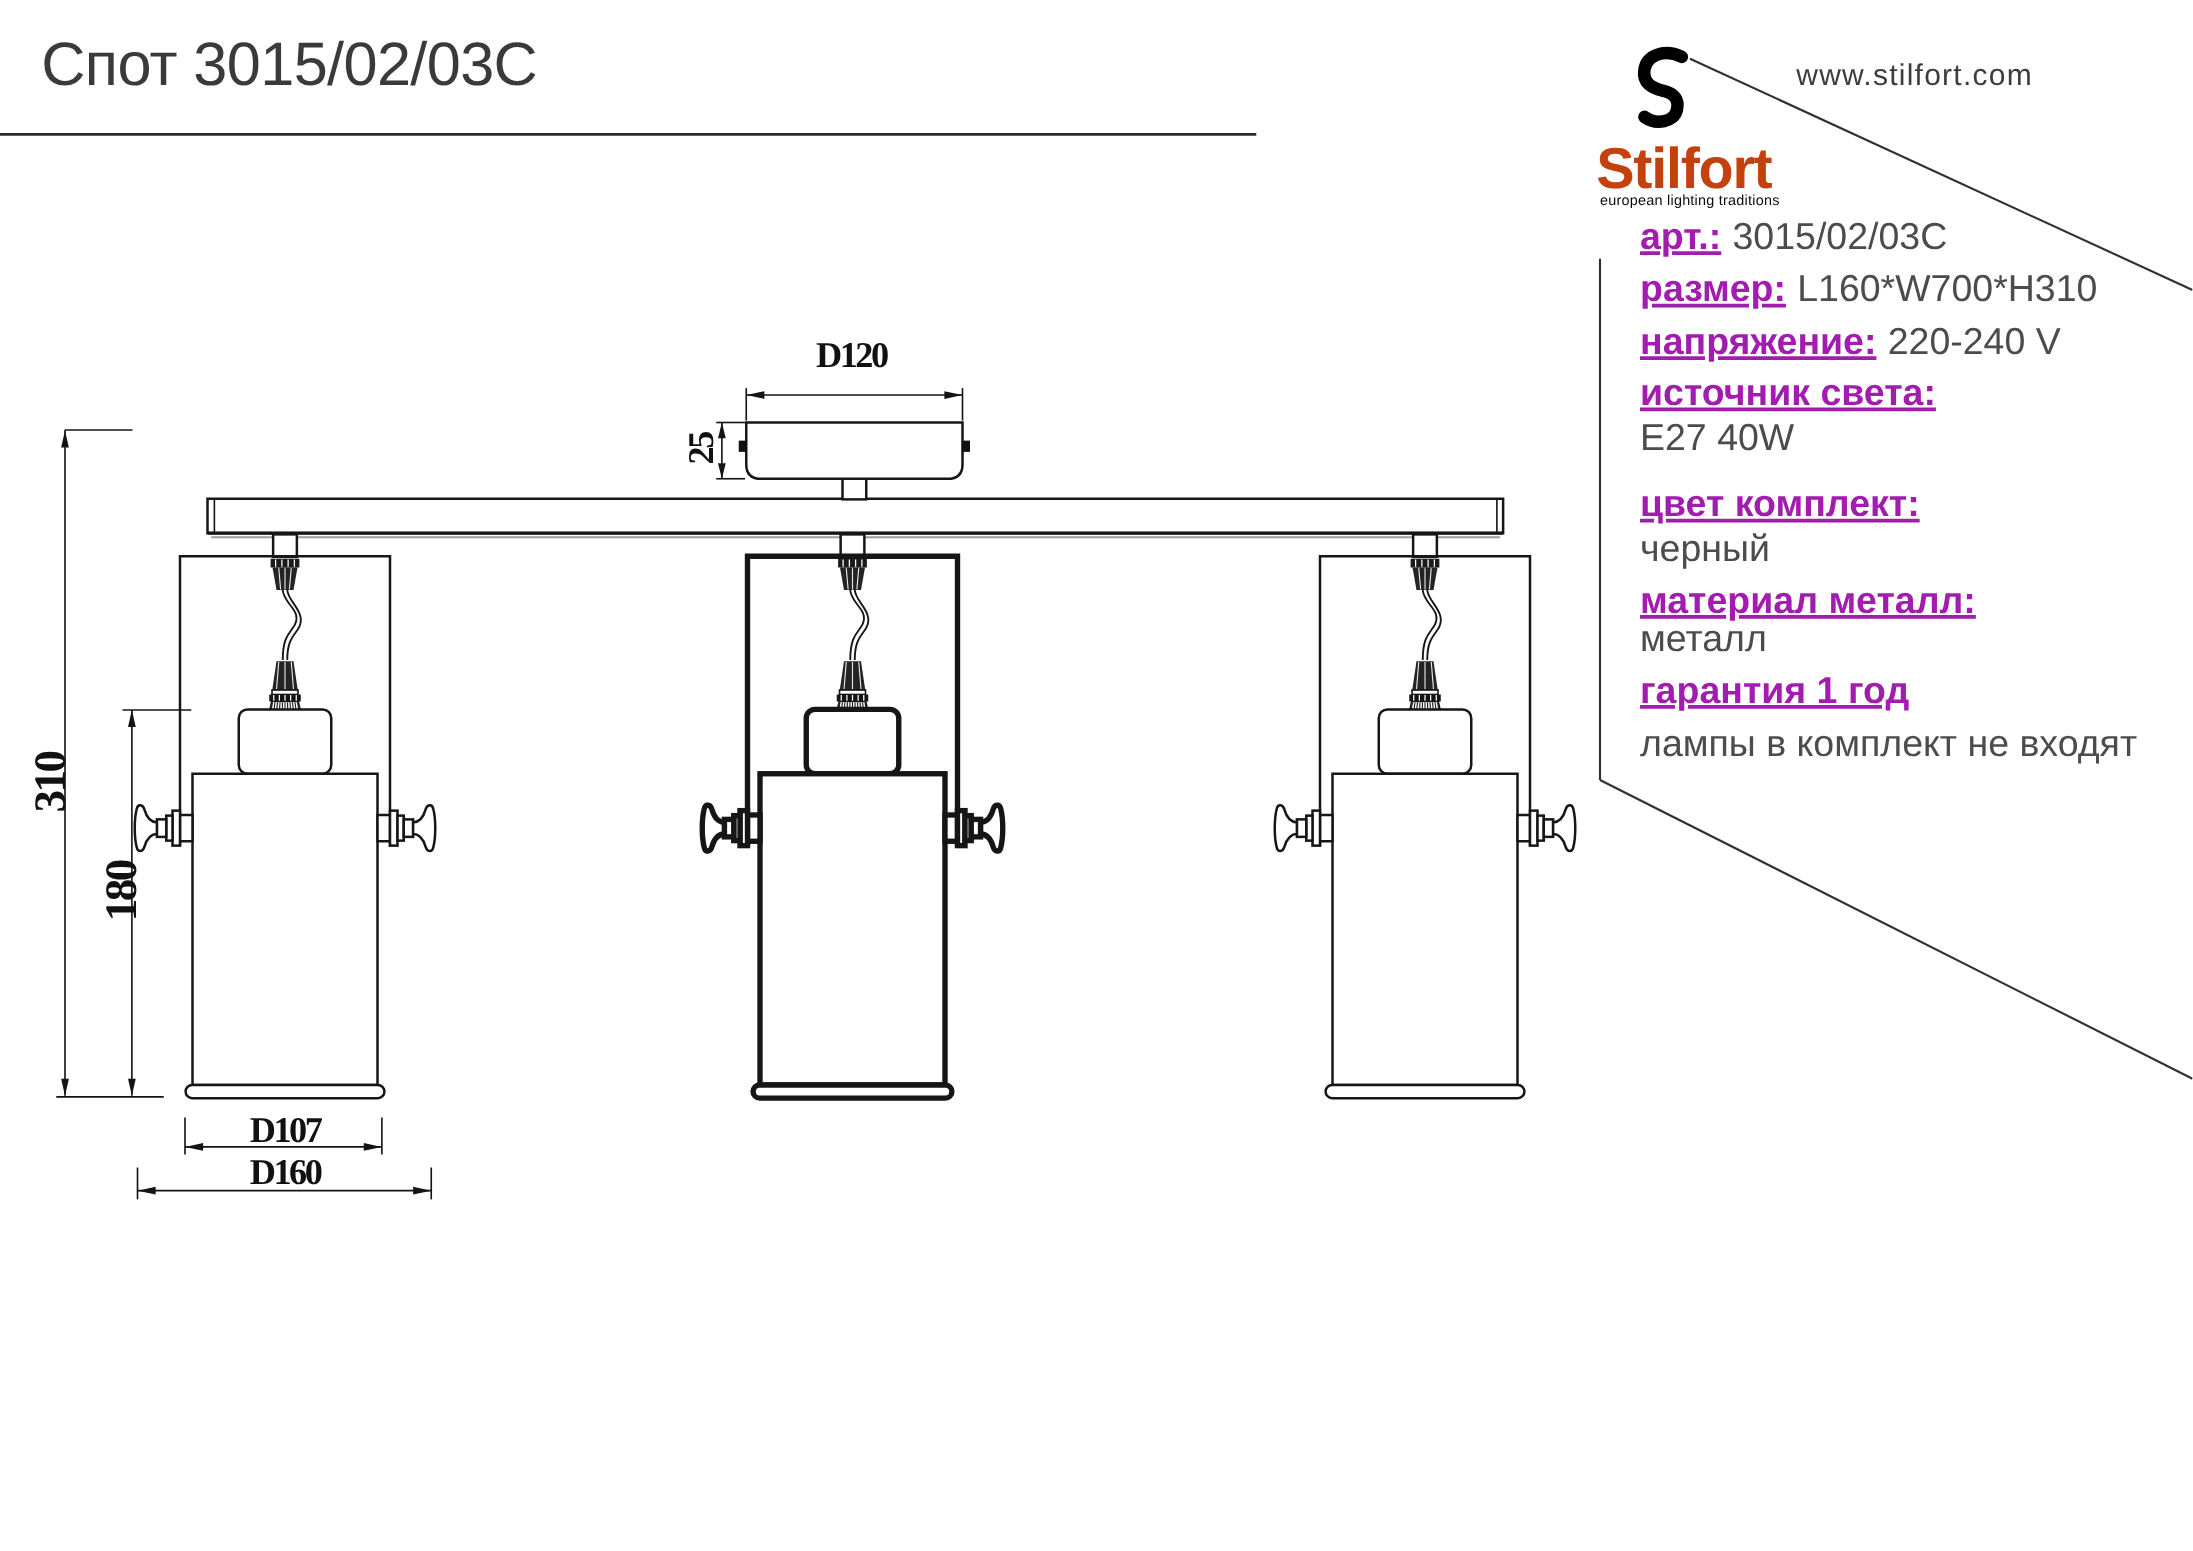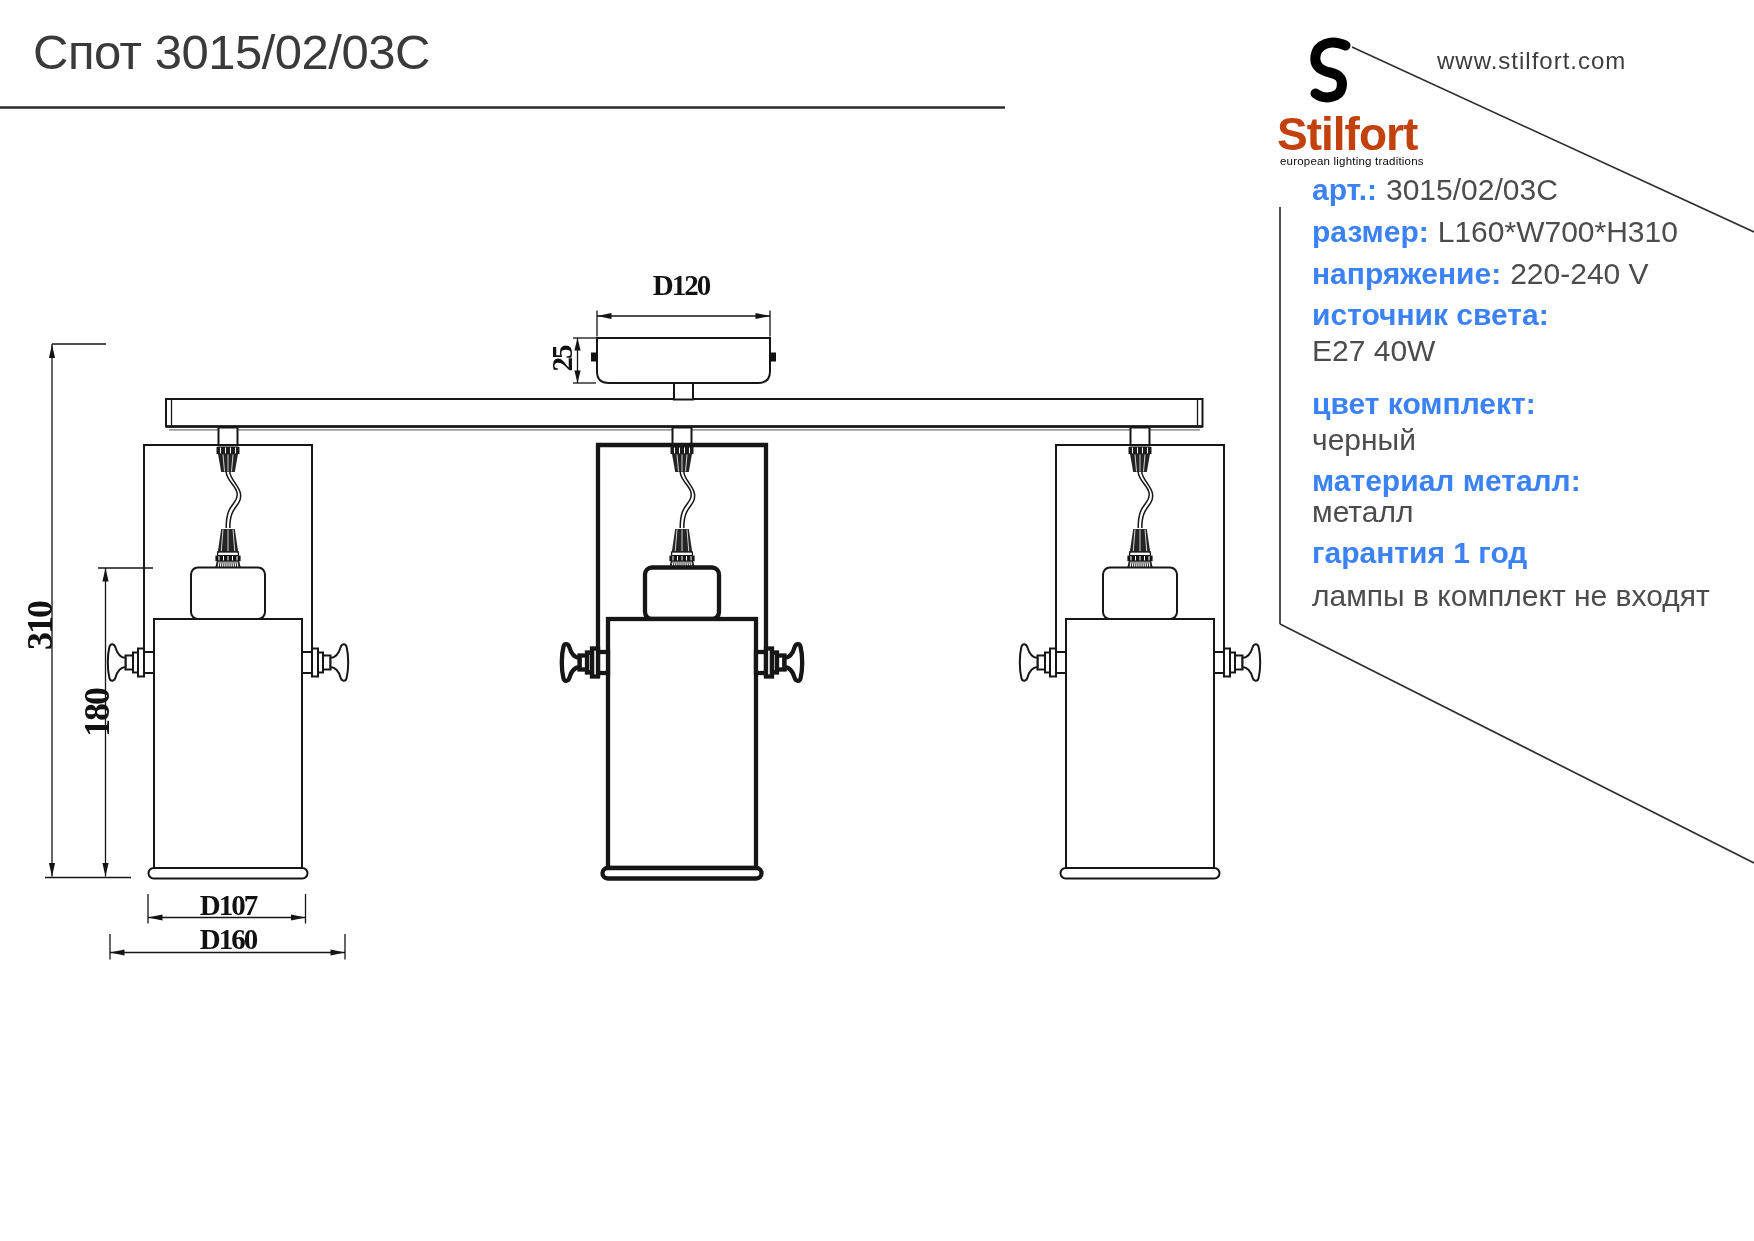--- a/index.html
+++ b/index.html
@@ -16,21 +16,21 @@
   .dim.big{font-size:36px;}
   .dim.vert{transform:translate(-50%,-50%) rotate(-90deg);}
   #dim-d120{left:681px;top:285px;}
   #dim-25{left:562px;top:359px;}
   #dim-310{left:40px;top:626px;}
   #dim-180{left:97px;top:713px;}
   #dim-d107{left:228px;top:905px;}
   #dim-d160{left:228px;top:939px;}
   #spec-block{position:absolute;left:1312px;top:0;z-index:2;}
   .spec-row{position:absolute;white-space:nowrap;font-size:30px;line-height:40px;}
-  .spec-label{font-weight:bold;color:#3b82f6;}
+  .spec-label{font-weight:bold;color:#a21caf;text-decoration:underline;}
   .spec-label:not(:empty){margin-right:9px;}
   .spec-value{font-weight:normal;color:#4c4c4c;margin-top:46px;}
 </style>
 </head>
 <body>
 
 <svg id="art" width="1754" height="1241" viewBox="0 0 1754 1241">
   <defs>
 
     <g id="knob">

